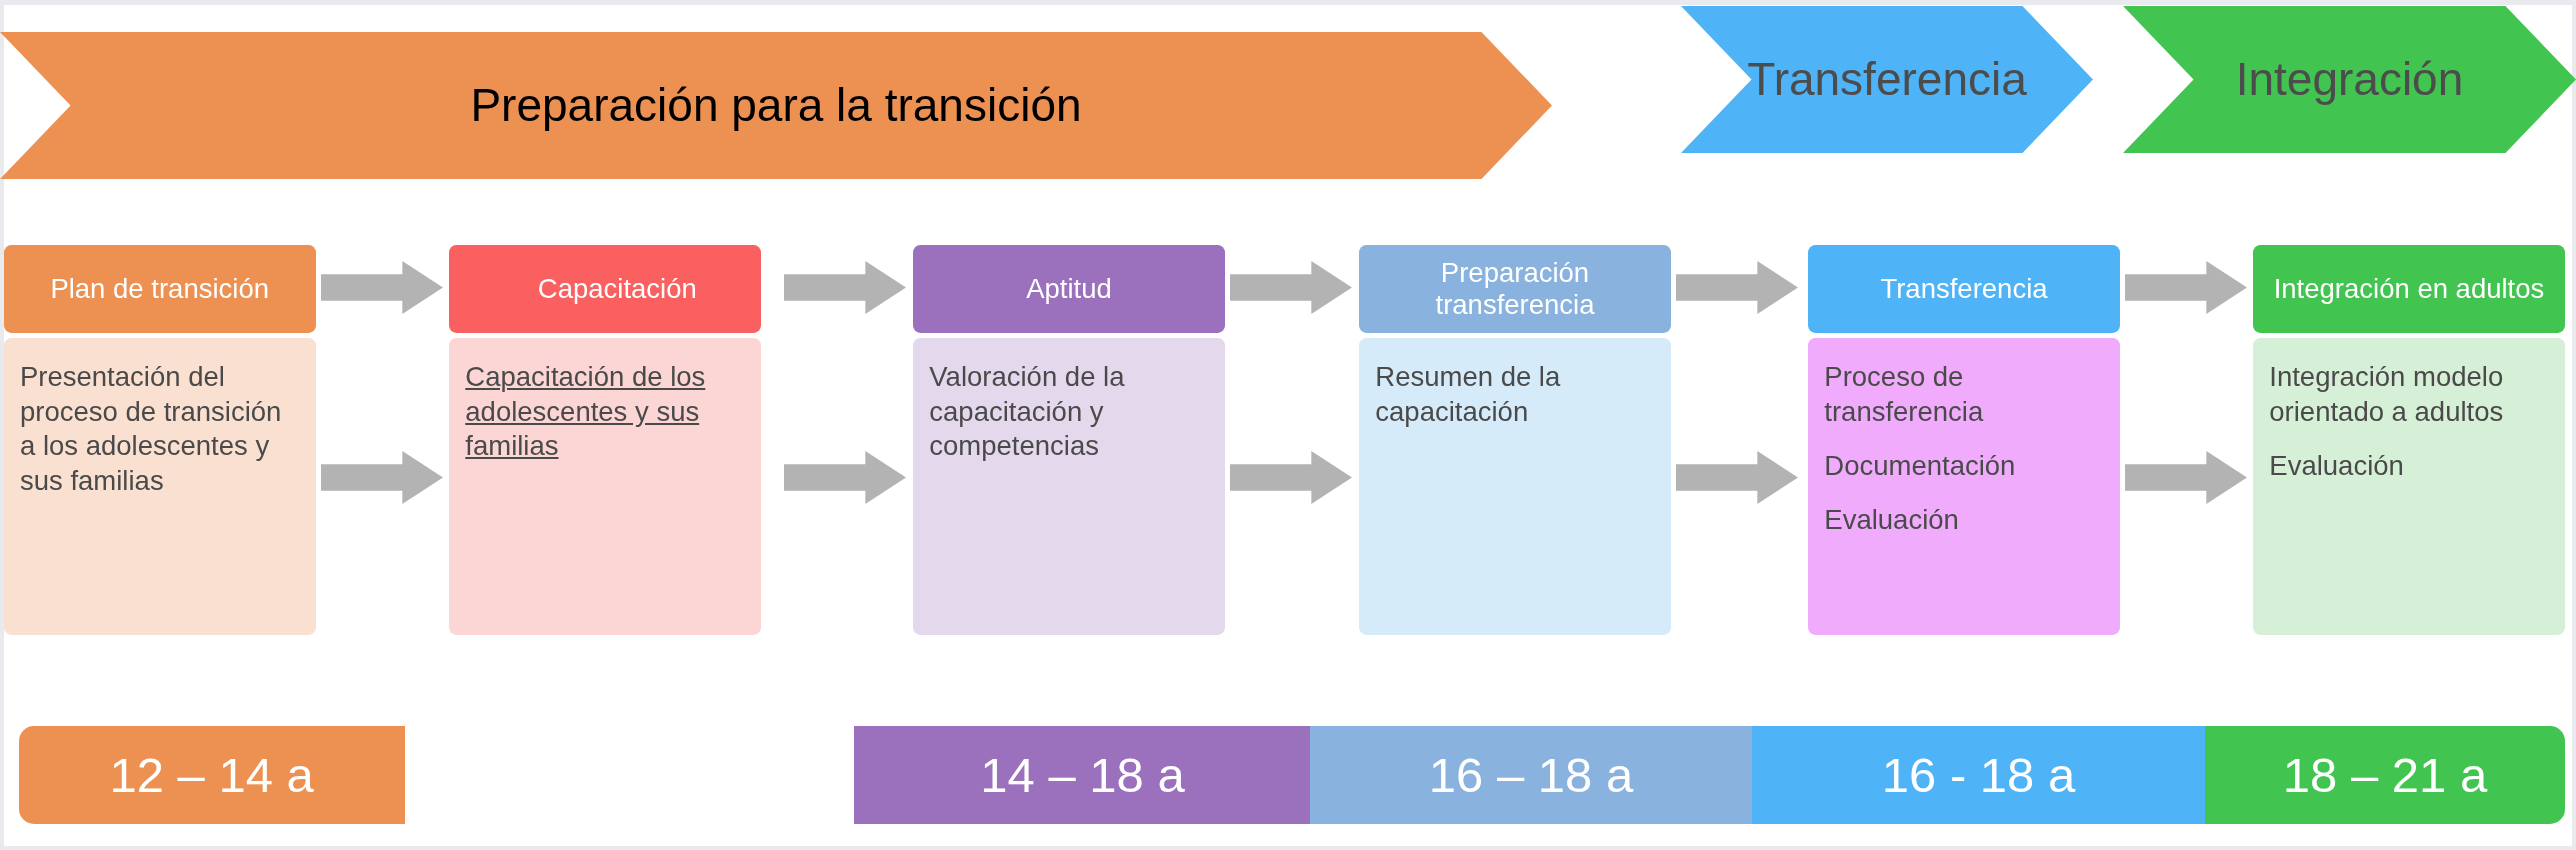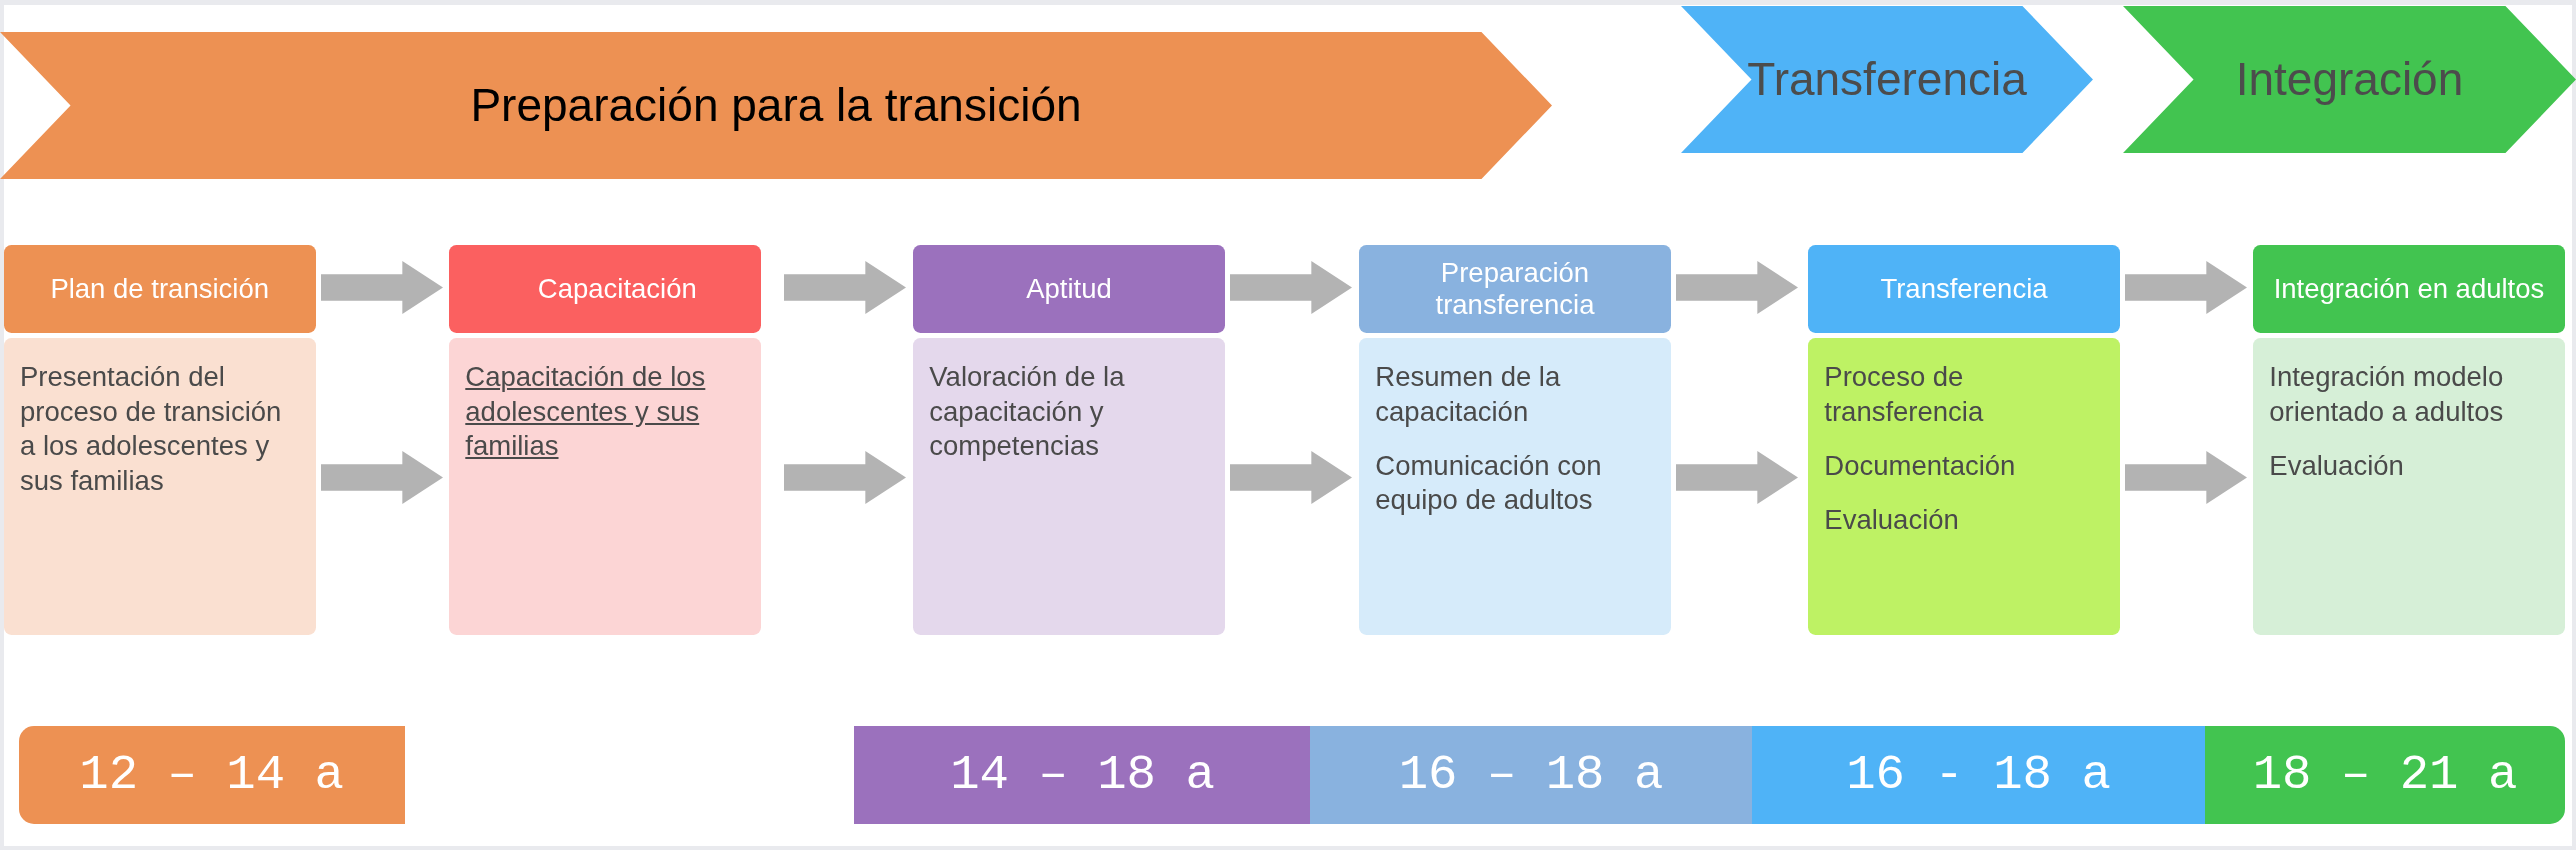--- a/index.html
+++ b/index.html
@@ -80,21 +80,21 @@
   .arrow-mid  { top: 206px; }
   .ax-1 { left:  321px; }
   .ax-2 { left: 784px; }
   .ax-3 { left: 1230px; }
   .ax-4 { left: 1676px; }
   .ax-5 { left: 2125px; }
 
   
   #agebar {
     position: absolute; left: 0px; top: 726px;
-    width: 2576px; height: 82px; font-family: Liberation Mono, monospace;
+    width: 2576px; height: 82px;
   }
   .age-seg {
     position: absolute; top: 0; height: 98px;
     display: flex; align-items: center; justify-content: center;
     color: #ffffff;
     font-size: 49px;
     white-space: nowrap;
   }
   .age-1 { left:   18.6px; width: 386px; border-radius: 15px 0 0 15px; }
   .age-2 { left:  405px; width: 449px; }
@@ -224,29 +224,28 @@
         <p>Valoración de la capacitación y competencias</p>
       </div>
     </div>
 
     <div class="col col-4">
       <div class="col-head" id="head-3" style="background: rgb(137, 178, 223);">
         <span>Preparación transferencia</span>
       </div>
       <div class="col-body" id="body-3" style="background: rgb(214, 235, 250);">
         <p>Resumen de la capacitación</p>
-        <p>Comunicación con equipo de adultos</p>
       </div>
     </div>
 
     <div class="col col-5">
       <div class="col-head" id="head-4" style="background: rgb(79, 179, 247);">
         <span>Transferencia</span>
       </div>
-      <div class="col-body" id="body-4" style="background: #bef264;">
+      <div class="col-body" id="body-4" style="background: #f0abfc;">
         <p>Proceso de transferencia</p>
         <p>Documentación</p>
         <p>Evaluación</p>
       </div>
     </div>
 
     <div class="col col-6">
       <div class="col-head" id="head-5" style="background: rgb(66, 196, 80);">
         <span>Integración en adultos</span>
       </div>

